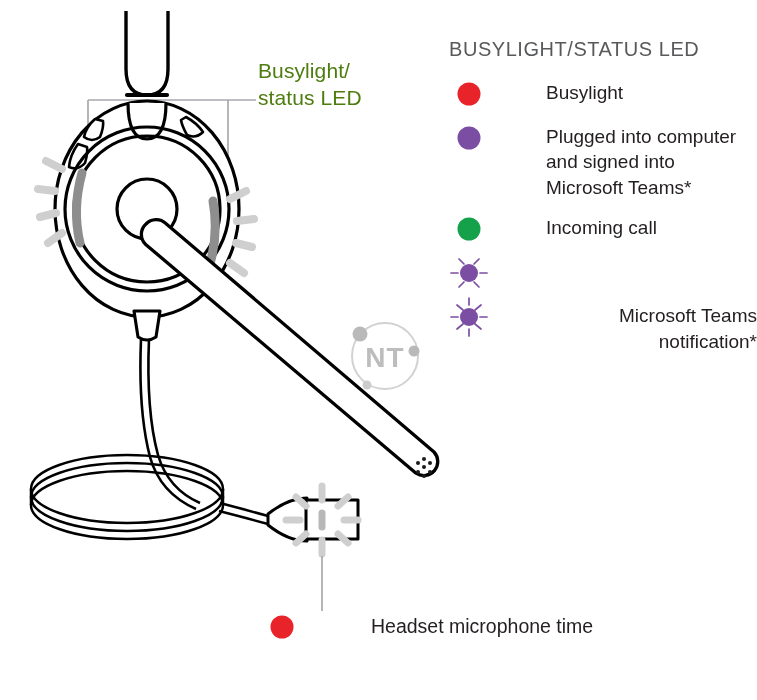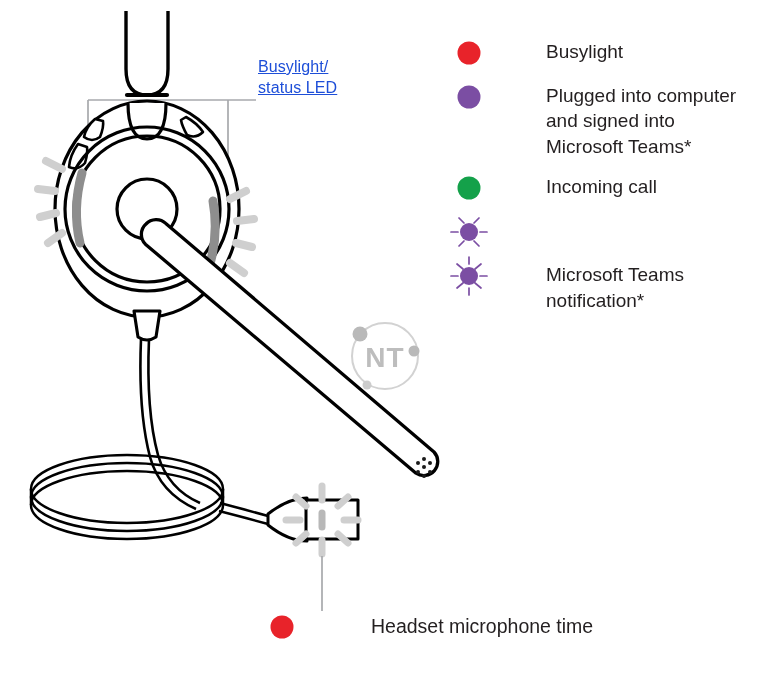--- a/index.html
+++ b/index.html
@@ -26,25 +26,24 @@
     margin-top: 7px;
   }
   #illustration svg { display: block; }
 
   
   #callout-busylight {
     position: absolute;
     left: 258px;
     top: 57px;
     width: 170px;
-    font-size: 16px;
+    font-size: 21px;
     line-height: 1.30;
-    color: #1d4ed8;
+    color: #4d7c0f;
     letter-spacing: 0.1px;
-    text-decoration: underline;
   }
 
   
   #legend-busylight {
     position: absolute;
     left: 449px;
     top: 38px;
     width: 308px;
   }
   #legend-mute {
@@ -68,21 +67,21 @@
     list-style: none;
     margin: 0;
     padding: 0;
   }
   .legend-row {
     display: flex;
     align-items: flex-start;
     margin-bottom: 14px;
     gap: 39px;
   }
-  .legend-row:last-child { margin-bottom: 0; }
+  .legend-row:last-child { margin-bottom: 0; text-align: right; }
 
   .led-cell {
     flex: 0 0 58px;
     height: 30px;
     position: relative;
   }
   .led-cell svg {
     position: absolute;
     left: 0;
     top: -7px;
@@ -225,20 +224,21 @@
     </g>
   </svg>
 </div>
 
 <div id="callout-busylight">
   <div>Busylight/</div>
   <div>status LED</div>
 </div>
 
 <div id="legend-busylight">
+  <h2 class="section-heading">BUSYLIGHT/STATUS LED</h2>
 
   <ul class="legend-list">
 
     <li class="legend-row">
       <span class="led-cell">
         <svg width="58" height="44" viewBox="0 0 58 44">
           <circle cx="20" cy="22" r="11.5" fill="#e8232a"></circle>
         </svg>
       </span>
       <span class="legend-text">Busylight</span>

